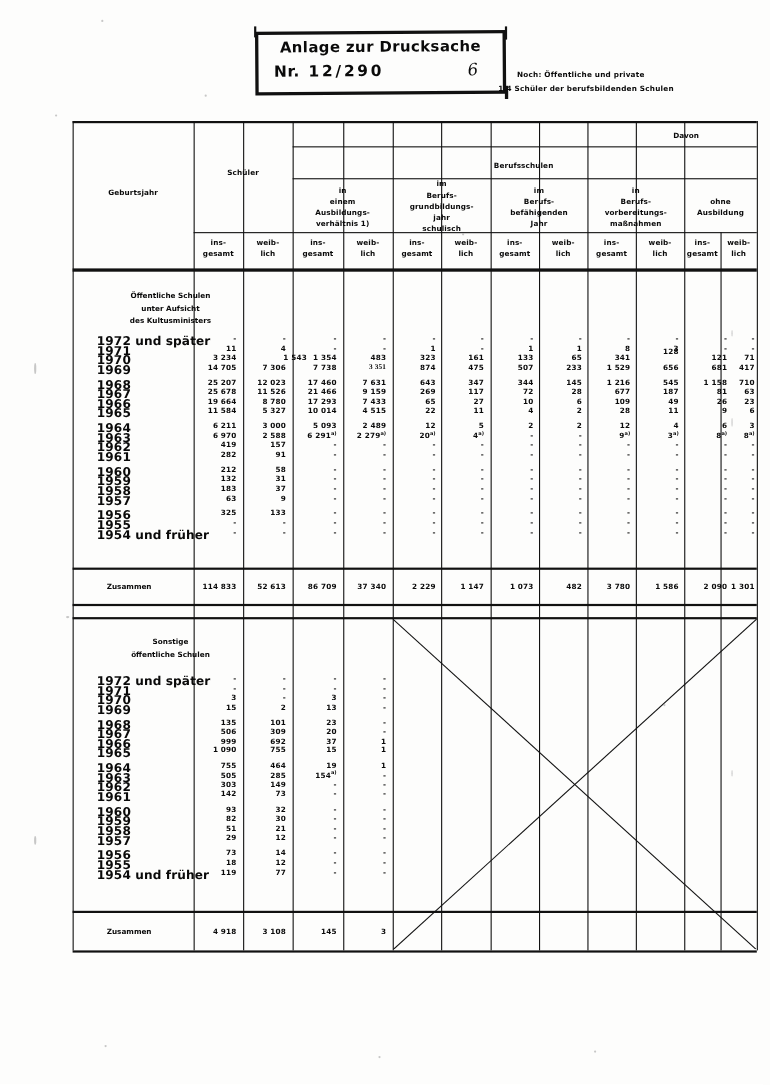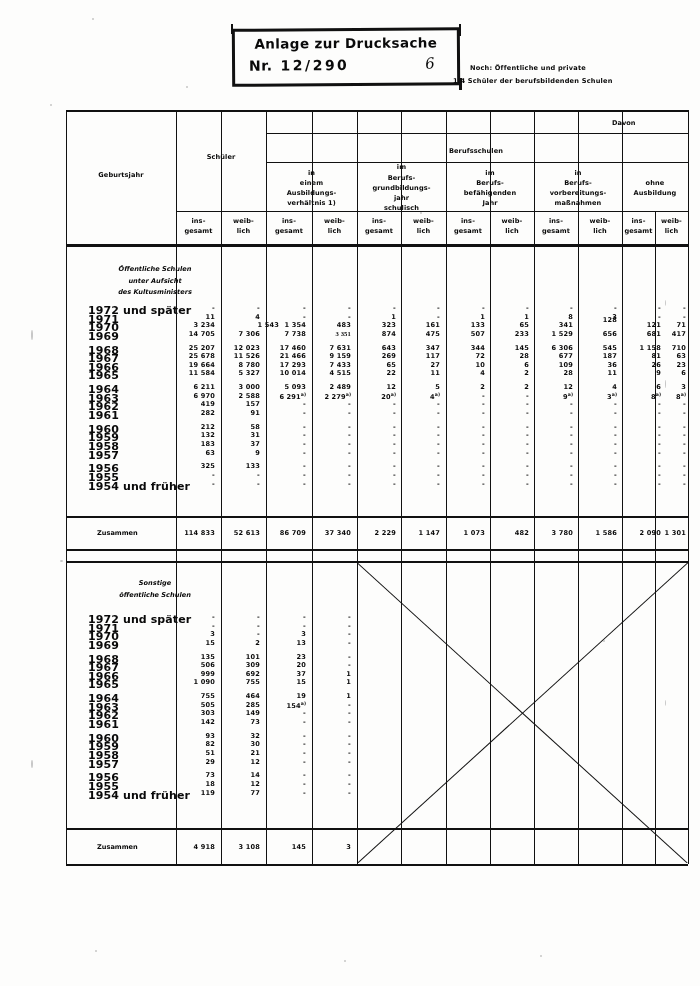--- a/index.html
+++ b/index.html
@@ -140,21 +140,20 @@
     white-space: pre;
     letter-spacing: 0.1px;
   }
   .sectitle {
     position: absolute;
     text-align: center;
     font-size: 6.6px;
     font-weight: 700;
     line-height: 1.75;
     white-space: pre-line;
-    font-style: italic;
   }
   .num {
     position: absolute;
     font-size: 6.6px;
     font-weight: 700;
     text-align: right;
     letter-spacing: 0.15px;
     white-space: nowrap;
   }
   .num sup {
@@ -340,21 +339,21 @@
     <div class="num" style="left: 0px; width: 686px; top: 329.8px;">417</div>
     <div class="rowlabel" style="left: 88px; top: 343.6px;">1968</div>
     <div class="num" style="left: 0px; width: 215px; top: 343.6px;">25 207</div>
     <div class="num" style="left: 0px; width: 260px; top: 343.6px;">12 023</div>
     <div class="num" style="left: 0px; width: 306px; top: 343.6px;">17 460</div>
     <div class="num" style="left: 0px; width: 351px; top: 343.6px;">7 631</div>
     <div class="num" style="left: 0px; width: 396px; top: 343.6px;">643</div>
     <div class="num" style="left: 0px; width: 440px; top: 343.6px;">347</div>
     <div class="num" style="left: 0px; width: 485px; top: 343.6px;">344</div>
     <div class="num" style="left: 0px; width: 529px; top: 343.6px;">145</div>
-    <div class="num" style="left: 0px; width: 573px; top: 343.6px;">6 306</div>
+    <div class="num" style="left: 0px; width: 573px; top: 343.6px;">1 216</div>
     <div class="num" style="left: 0px; width: 617px; top: 343.6px;">545</div>
     <div class="num" style="left: 0px; width: 661px; top: 343.6px;">1 158</div>
     <div class="num" style="left: 0px; width: 686px; top: 343.6px;">710</div>
     <div class="rowlabel" style="left: 88px; top: 352.2px;">1967</div>
     <div class="num" style="left: 0px; width: 215px; top: 352.2px;">25 678</div>
     <div class="num" style="left: 0px; width: 260px; top: 352.2px;">11 526</div>
     <div class="num" style="left: 0px; width: 306px; top: 352.2px;">21 466</div>
     <div class="num" style="left: 0px; width: 351px; top: 352.2px;">9 159</div>
     <div class="num" style="left: 0px; width: 396px; top: 352.2px;">269</div>
     <div class="num" style="left: 0px; width: 440px; top: 352.2px;">117</div>
@@ -367,21 +366,21 @@
     <div class="rowlabel" style="left: 88px; top: 360.8px;">1966</div>
     <div class="num" style="left: 0px; width: 215px; top: 360.8px;">19 664</div>
     <div class="num" style="left: 0px; width: 260px; top: 360.8px;">8 780</div>
     <div class="num" style="left: 0px; width: 306px; top: 360.8px;">17 293</div>
     <div class="num" style="left: 0px; width: 351px; top: 360.8px;">7 433</div>
     <div class="num" style="left: 0px; width: 396px; top: 360.8px;">65</div>
     <div class="num" style="left: 0px; width: 440px; top: 360.8px;">27</div>
     <div class="num" style="left: 0px; width: 485px; top: 360.8px;">10</div>
     <div class="num" style="left: 0px; width: 529px; top: 360.8px;">6</div>
     <div class="num" style="left: 0px; width: 573px; top: 360.8px;">109</div>
-    <div class="num" style="left: 0px; width: 617px; top: 360.8px;">36</div>
+    <div class="num" style="left: 0px; width: 617px; top: 360.8px;">49</div>
     <div class="num" style="left: 0px; width: 661px; top: 360.8px;">26</div>
     <div class="num" style="left: 0px; width: 686px; top: 360.8px;">23</div>
     <div class="rowlabel" style="left: 88px; top: 369.4px;">1965</div>
     <div class="num" style="left: 0px; width: 215px; top: 369.4px;">11 584</div>
     <div class="num" style="left: 0px; width: 260px; top: 369.4px;">5 327</div>
     <div class="num" style="left: 0px; width: 306px; top: 369.4px;">10 014</div>
     <div class="num" style="left: 0px; width: 351px; top: 369.4px;">4 515</div>
     <div class="num" style="left: 0px; width: 396px; top: 369.4px;">22</div>
     <div class="num" style="left: 0px; width: 440px; top: 369.4px;">11</div>
     <div class="num" style="left: 0px; width: 485px; top: 369.4px;">4</div>

